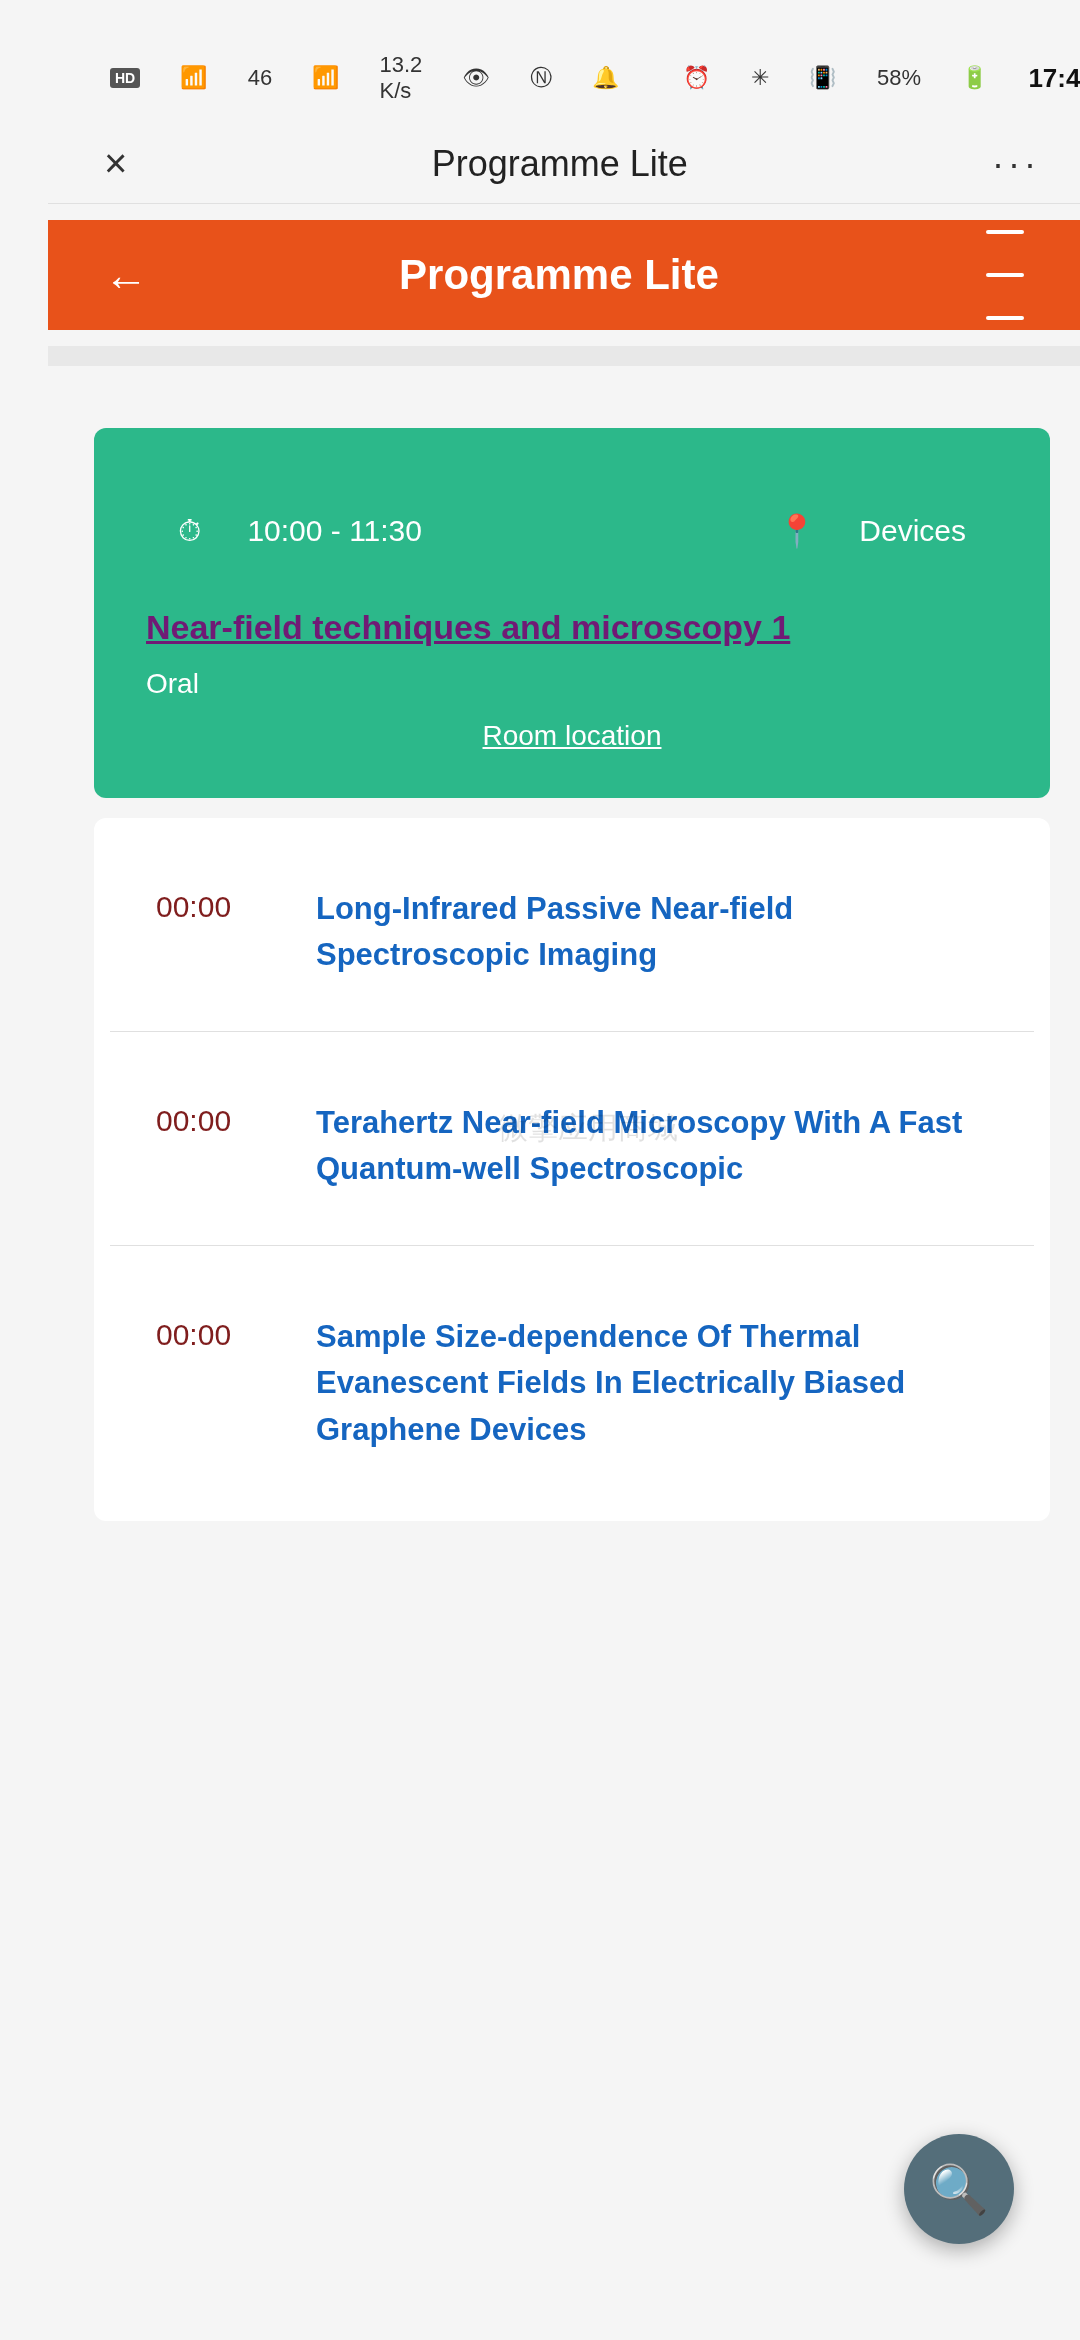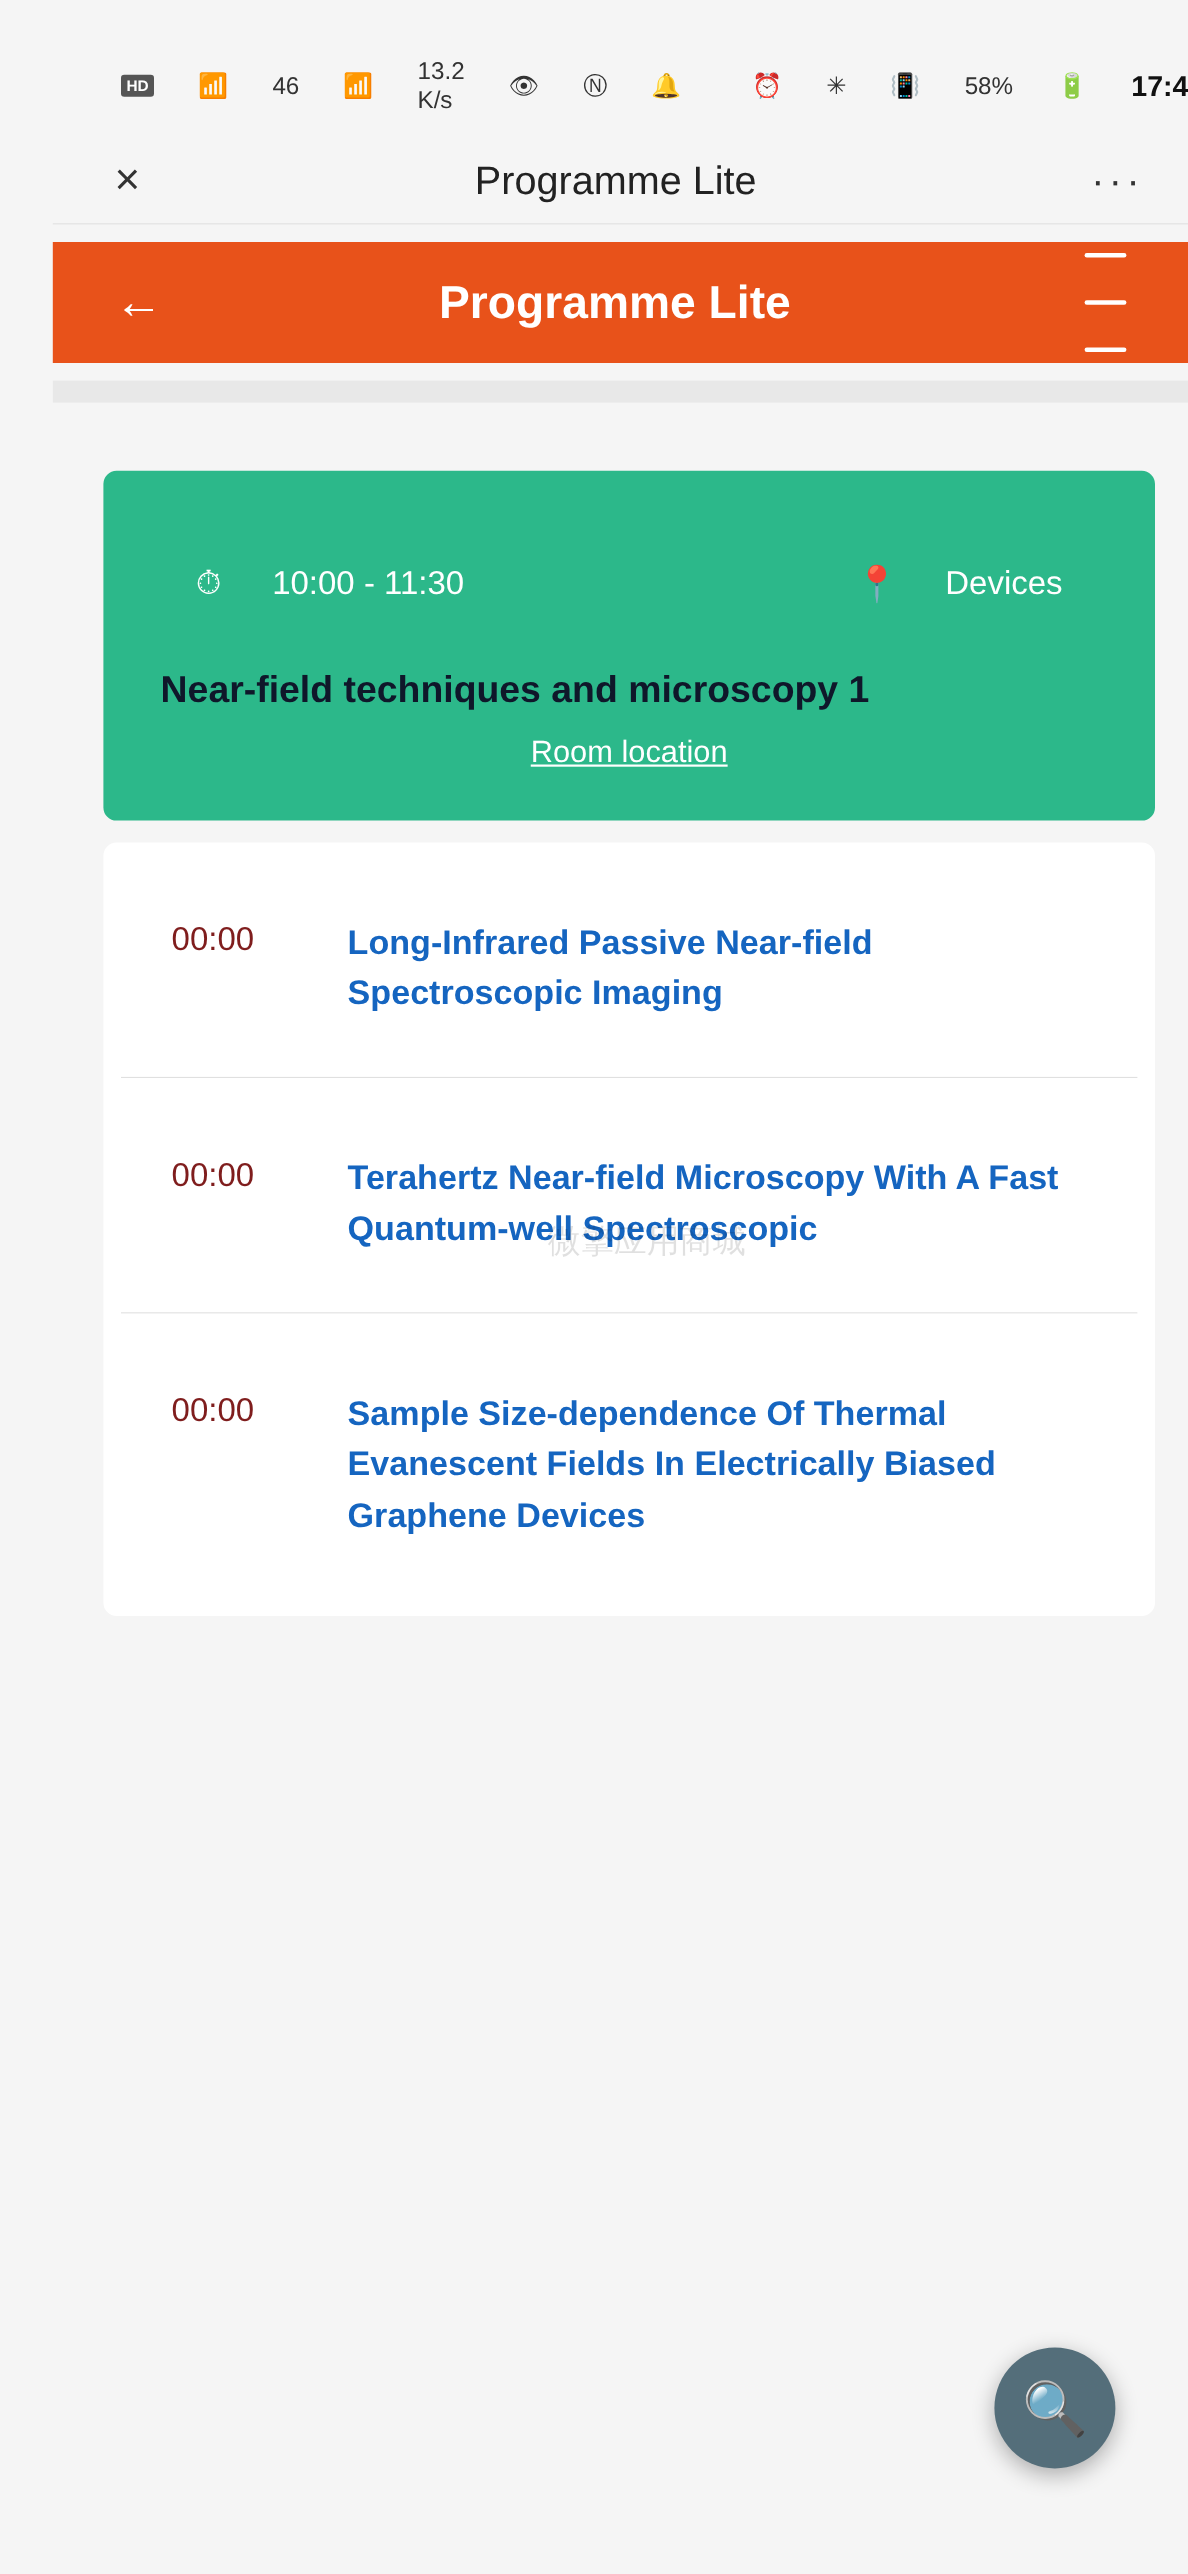--- a/index.html
+++ b/index.html
@@ -143,23 +143,24 @@
       font-size: 30px;
       color: white;
       font-weight: 500;
     }
     .pin-icon {
       font-size: 32px;
     }
     .session-title {
       font-size: 34px;
       font-weight: 700;
-      color: #0f172a;
+      color: #701a75;
       line-height: 1.4;
       margin-bottom: 10px;
+      text-decoration: underline;
     }
     .session-type {
       font-size: 28px;
       color: white;
       margin-bottom: 20px;
     }
     .room-location-link {
       font-size: 28px;
       color: white;
       text-decoration: underline;
@@ -295,20 +296,21 @@
       <div class="session-time">
         <span class="clock-icon">⏱</span>
         <span>10:00 - 11:30</span>
       </div>
       <div class="session-location">
         <span class="pin-icon">📍</span>
         <span>Devices</span>
       </div>
     </div>
     <div class="session-title">Near-field techniques and microscopy 1</div>
+    <div class="session-type">Oral</div>
     <a class="room-location-link">Room location</a>
   </div>
 
   <div class="presentations-container">
 
     <div class="presentation-item">
       <span class="presentation-time">00:00</span>
       <span class="presentation-title">Long-Infrared Passive Near-field Spectroscopic Imaging</span>
     </div>
 

